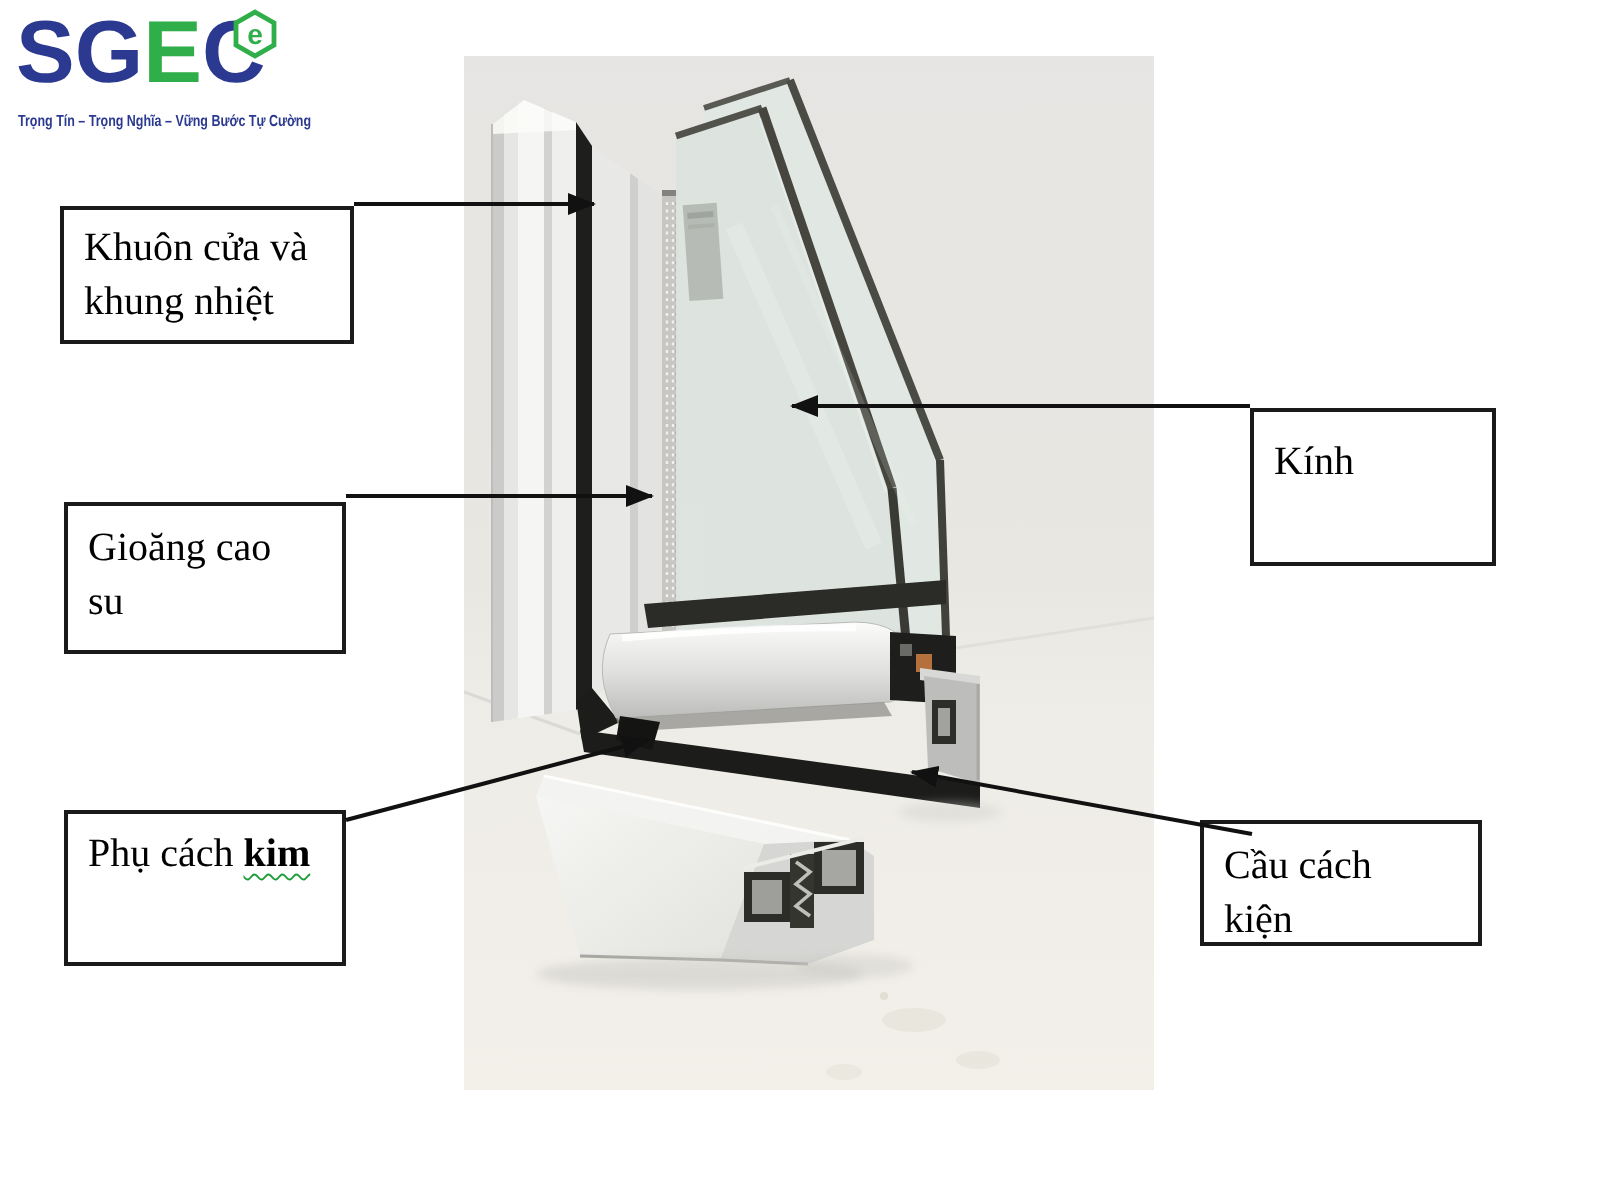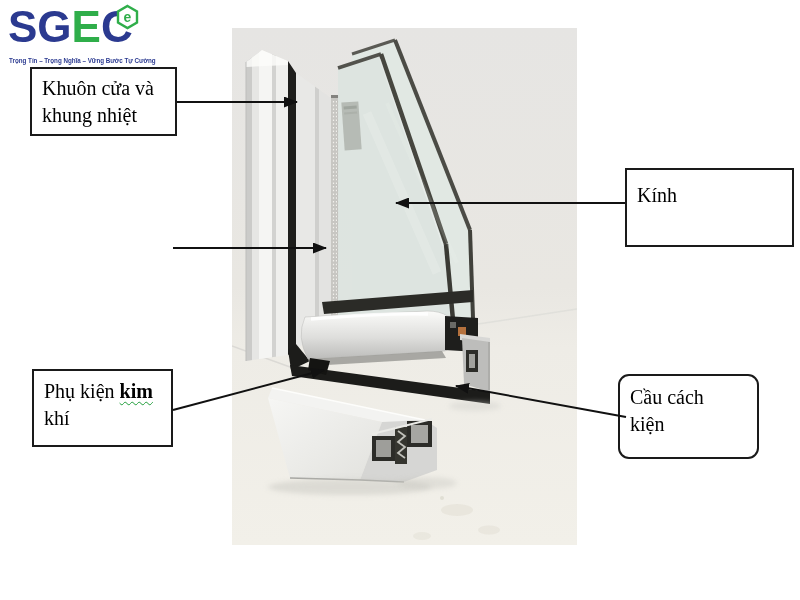--- a/index.html
+++ b/index.html
@@ -15,26 +15,26 @@
   .tagline{position:absolute;left:1px;top:52px;font-size:8px;font-weight:bold;color:#2b3a90;
            white-space:nowrap;transform:scaleX(.78);transform-origin:left center;}
 
   
   .photo{position:absolute;left:232px;top:28px;width:345px;height:517px;z-index:1;}
   .photo svg{display:block;}
 
   
   .label-box{position:absolute;background:#fff;border:2px solid #1a1a1a;box-sizing:border-box;
              font-family:"Liberation Serif",serif;font-size:20px;line-height:27px;color:#000;
-             padding:6px 10px;white-space:nowrap;z-index:4;}
+             padding:6px 10px;white-space:nowrap;z-index:4;margin-top:36px;}
   #box-frame   {left:30px; top:67px; width:147px;height:69px;}
   #box-gasket  {left:32px; top:215px;width:141px;height:76px;padding-top:8px;}
   #box-hardware{left:32px; top:369px;width:141px;height:78px;padding-top:7px;}
-  #box-glass   {left:625px;top:168px;width:169px;height:79px;padding-top:12px;}
-  #box-thermal {left:618px;top:374px;width:141px;height:85px;padding-top:8px;border-radius:11px;}
+  #box-glass   {left:625px;top:168px;width:123px;height:79px;padding-top:12px;}
+  #box-thermal {left:600px;top:374px;width:141px;height:63px;padding-top:8px;}
   .wavy{text-decoration:underline wavy #1f9d3a;text-decoration-thickness:1px;text-underline-offset:3px;font-weight:bold;}
 
   
   #leaders{position:absolute;left:0;top:0;z-index:5;pointer-events:none;}
 </style>
 </head>
 <body>
 
 <div id="canvas">
 
@@ -176,27 +176,30 @@
         <circle cx="210" cy="470" r="2" fill="#d6d3c7" opacity=".6"></circle>
       </g>
     </svg>
   </div>
 
   <div class="label-box" id="box-frame">
     <div>Khuôn cửa và</div>
     <div>khung nhiệt</div>
   </div>
 
+  <div class="label-box" id="box-gasket">
+    <div>Gioăng cao</div>
+    <div>su</div>
+  </div>
 
   <div class="label-box" id="box-hardware">
     <div>
-      <span>Phụ kiện</span>
+      <span>Phụ cách</span>
       <span class="wavy">kim</span>
     </div>
-    <div>khí</div>
   </div>
 
   <div class="label-box" id="box-glass">
     <div>Kính</div>
   </div>
 
   <div class="label-box" id="box-thermal">
     <div>Cầu cách</div>
     <div>kiện</div>
   </div>

